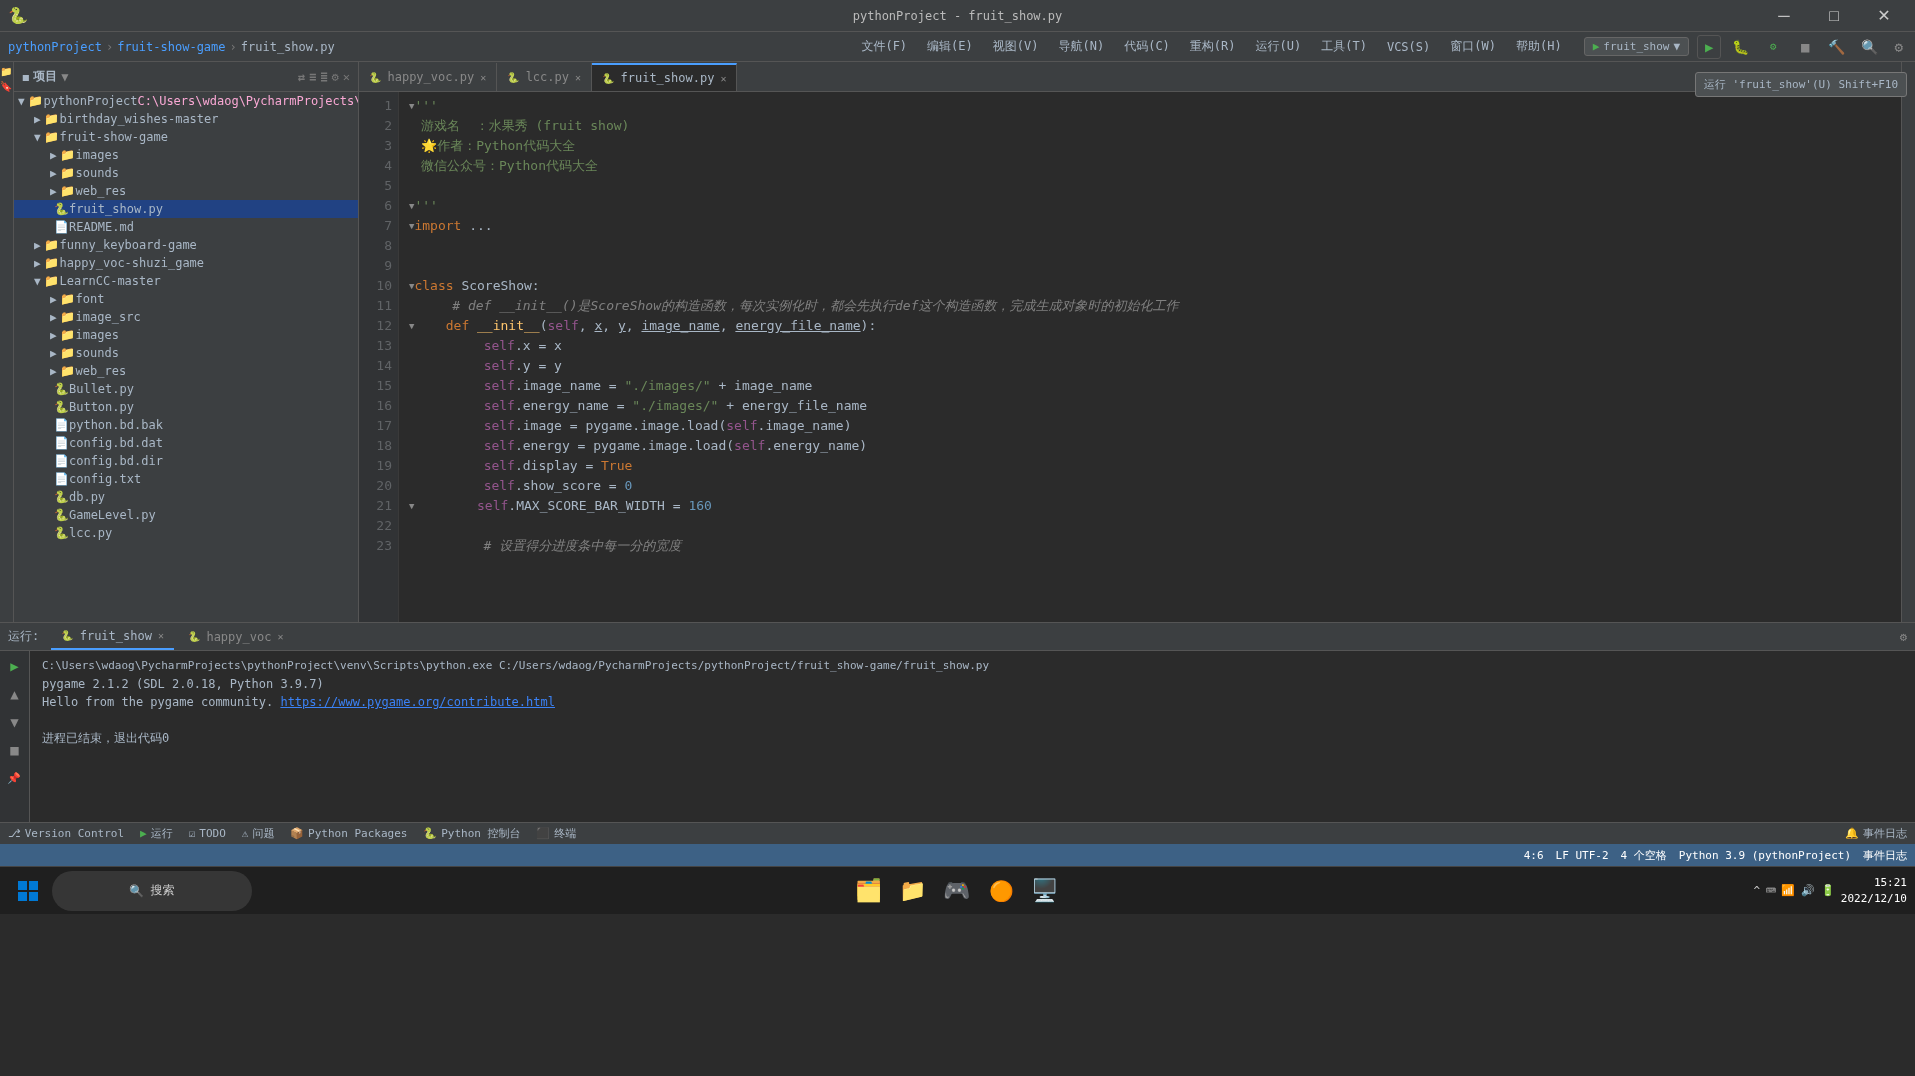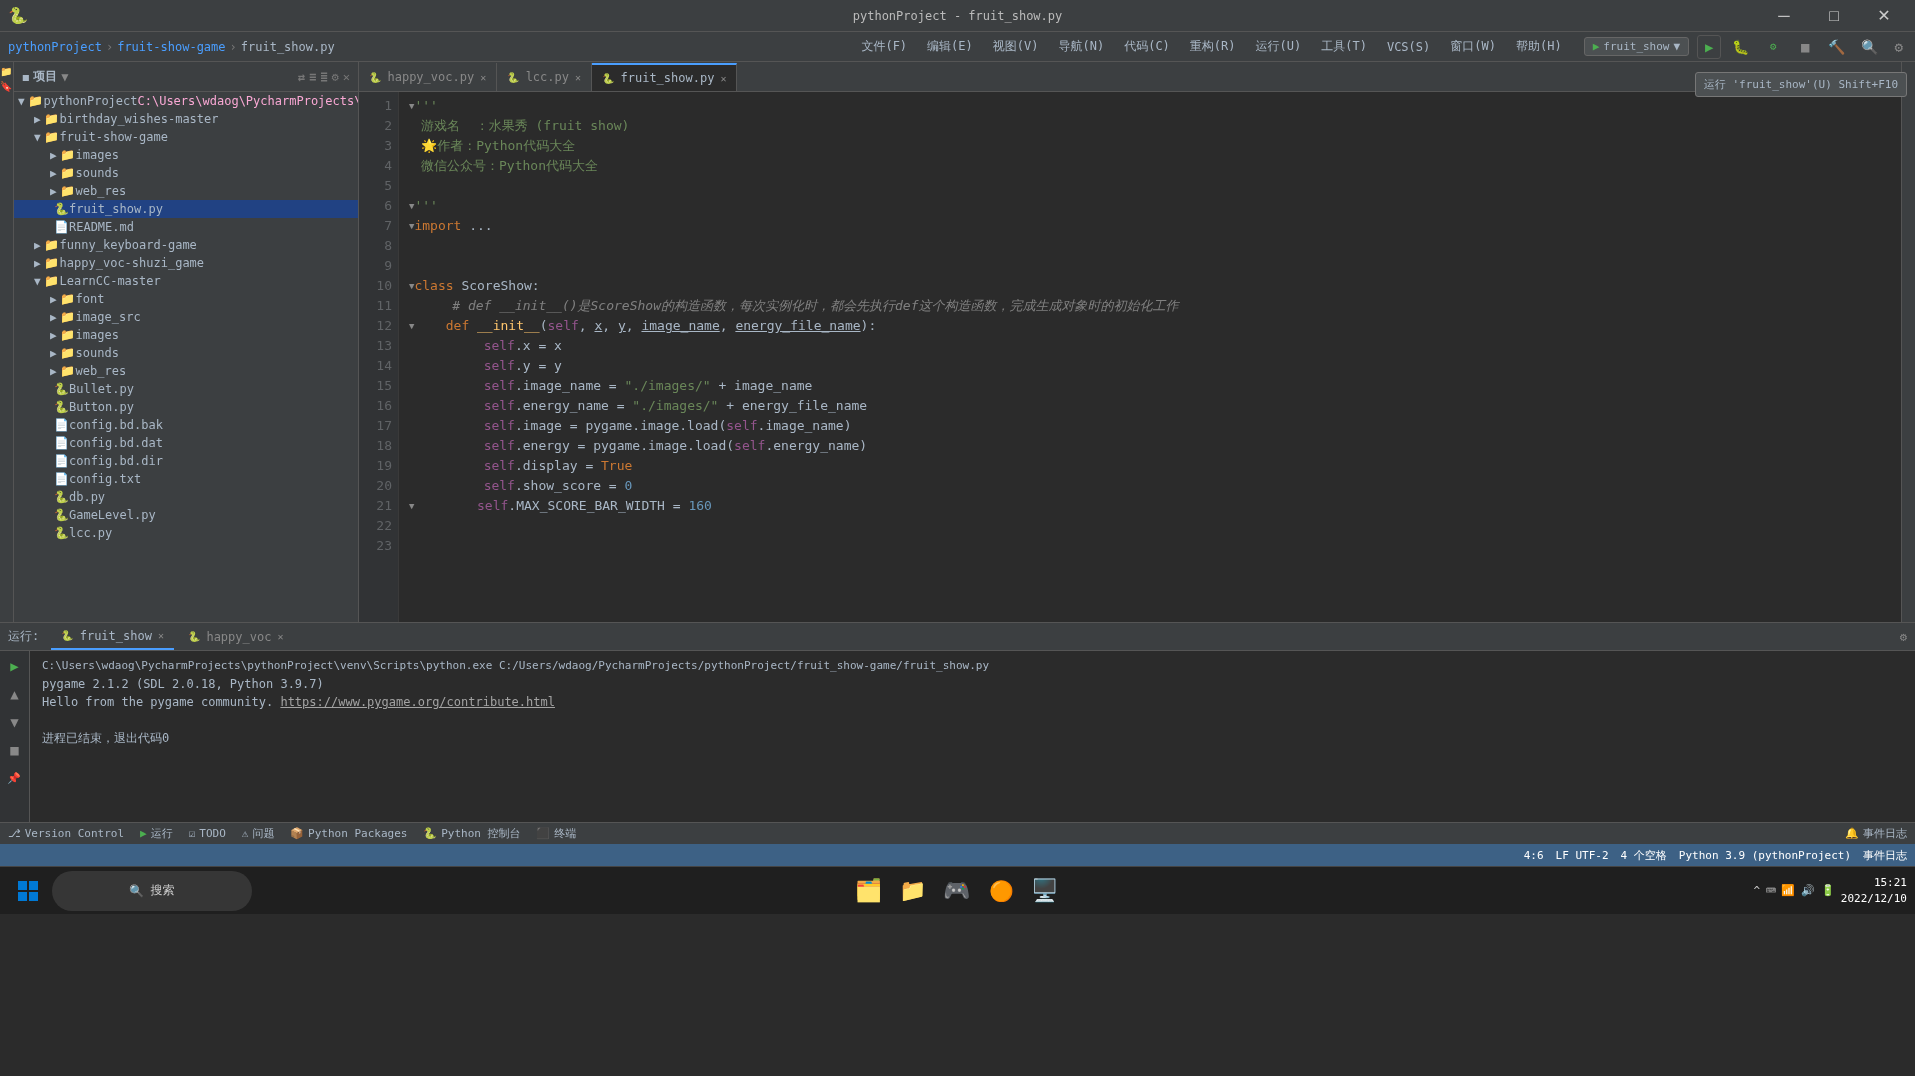--- a/index.html
+++ b/index.html
@@ -238,21 +238,21 @@
     }
     #run-output {
       flex: 1;
       padding: 6px 12px;
       font-family: 'Consolas', monospace;
       font-size: 12px;
       line-height: 18px;
       color: #a9b7c6;
       overflow-y: auto;
     }
-    .run-link { color: #a3a3a3; text-decoration: underline; cursor: pointer; }
+    .run-link { color: #3b82f6; text-decoration: underline; cursor: pointer; }
 
     
     #status-bar {
       height: 22px;
       background: #3d6185;
       display: flex;
       align-items: center;
       justify-content: space-between;
       padding: 0 8px;
       font-size: 11px;
@@ -501,21 +501,21 @@
 
     <div class="tree-item" style="padding-left:36px;">
       <span class="tree-icon"> </span>
       <span style="color:#6897bb;">🐍</span>
       <span> Button.py</span>
     </div>
 
     <div class="tree-item" style="padding-left:36px;">
       <span class="tree-icon"> </span>
       <span style="color:#a9b7c6;">📄</span>
-      <span> config.bd.bak</span>
+      <span> python.bd.bak</span>
     </div>
 
     <div class="tree-item" style="padding-left:36px;">
       <span class="tree-icon"> </span>
       <span style="color:#a9b7c6;">📄</span>
       <span> config.bd.dat</span>
     </div>
 
     <div class="tree-item" style="padding-left:36px;">
       <span class="tree-icon"> </span>
@@ -731,20 +731,24 @@
         <div class="code-line">
           <span class="gutter-arrow">▼</span>
           <span>        </span>
           <span class="selfkw">self</span>
           <span>.MAX_SCORE_BAR_WIDTH = </span>
           <span class="num">160</span>
         </div>
 
         <div class="code-line">&nbsp;</div>
 
+        <div class="code-line">
+          <span style="padding-left:14px;"></span>
+          <span class="comment">        # 设置得分进度条中每一分的宽度</span>
+        </div>
       </div>
     </div>
   </div>
 
   <div id="right-gutter"></div>
 </div>
 
 <div id="bottom-container">
 
   <div id="run-tab-bar">

